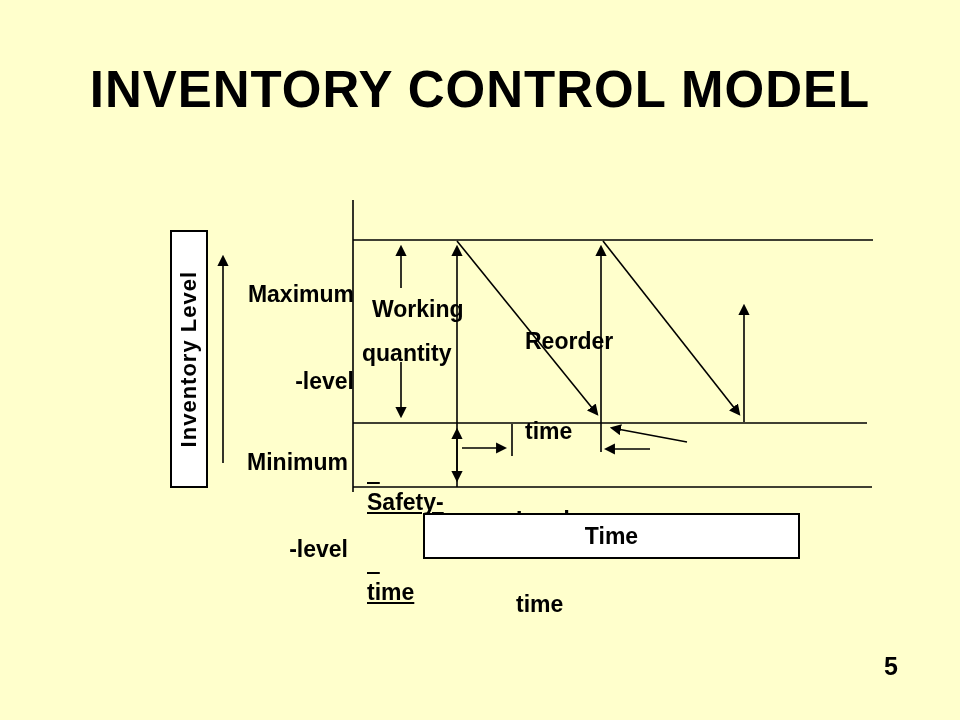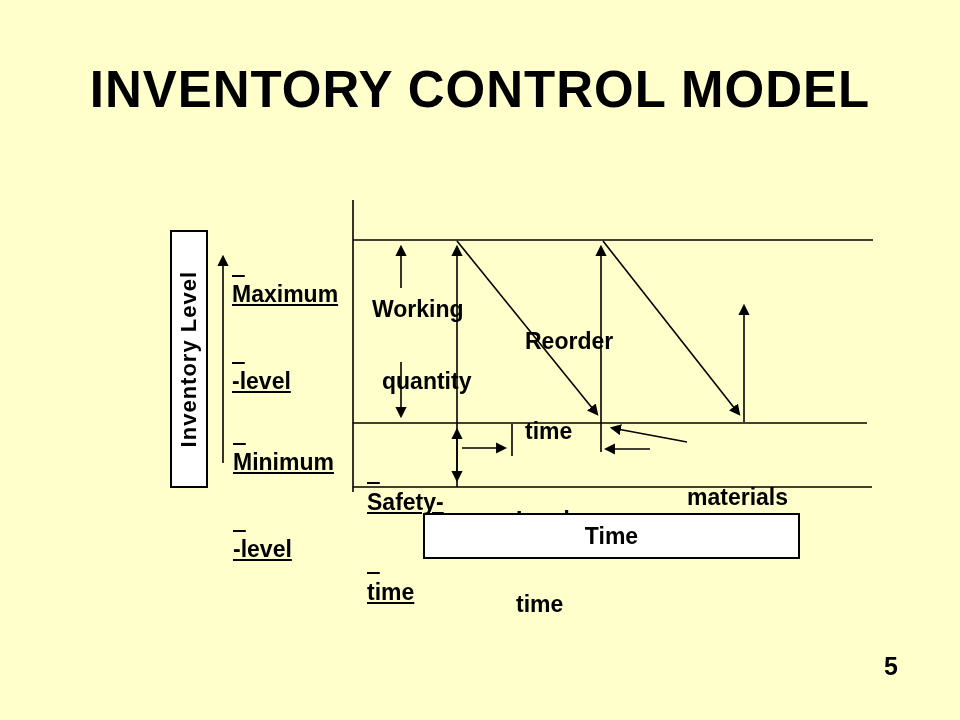--- a/index.html
+++ b/index.html
@@ -16,21 +16,21 @@
     color:var(--ink);
   }
   .abs{position:absolute;}
   .slide-title{
     left:0;top:60px;width:960px;text-align:center;
     font-size:51px;font-weight:bold;letter-spacing:1px;white-space:nowrap;
   }
   .dlabel{
     font-size:23px;font-weight:bold;line-height:29px;white-space:pre;
   }
-  .center{text-align:left;text-decoration:underline;}
+  .center{text-align:right;}
   .inv-box{
     left:170px;top:230px;width:38px;height:258px;
     background:var(--box);border:2px solid var(--line);
     display:flex;align-items:center;justify-content:center;box-sizing:border-box;
   }
   .inv-box span{
     writing-mode:vertical-rl;transform:rotate(180deg);
     font-size:22px;font-weight:bold;white-space:nowrap;letter-spacing:1px;
   }
   .time-box{
@@ -113,38 +113,37 @@
   <div>Maximum</div>
   <div>-level</div>
 </div>
 
 <div class="abs dlabel center" style="left:233px;top:390px;width:115px;">
   <div>Minimum</div>
   <div>-level</div>
 </div>
 
 <div class="abs dlabel" style="left:372px;top:295px;">Working</div>
-<div class="abs dlabel" style="left:382px;top:339px;margin-top:28px;">quantity</div>
+<div class="abs dlabel" style="left:362px;top:339px;">quantity</div>
 
 <div class="abs dlabel lh30" style="left:367px;top:427px;text-decoration:underline;">
   <div>Safety-</div>
   <div>time</div>
 </div>
 
 <div class="abs dlabel lh30" style="left:525px;top:266px;">
   <div>Reorder</div>
   <div>time</div>
 </div>
 
 <div class="abs dlabel lh28" style="left:516px;top:450px;">
   <div>Lead</div>
   <div>time</div>
 </div>
 
 <div class="abs dlabel lh27" style="left:687px;top:430px;">
-  <div>materials</div>
 </div>
 
 <div class="abs time-box">
   <span>Time</span>
 </div>
 
 <div class="abs page-num">5</div>
 
 </body></html>

